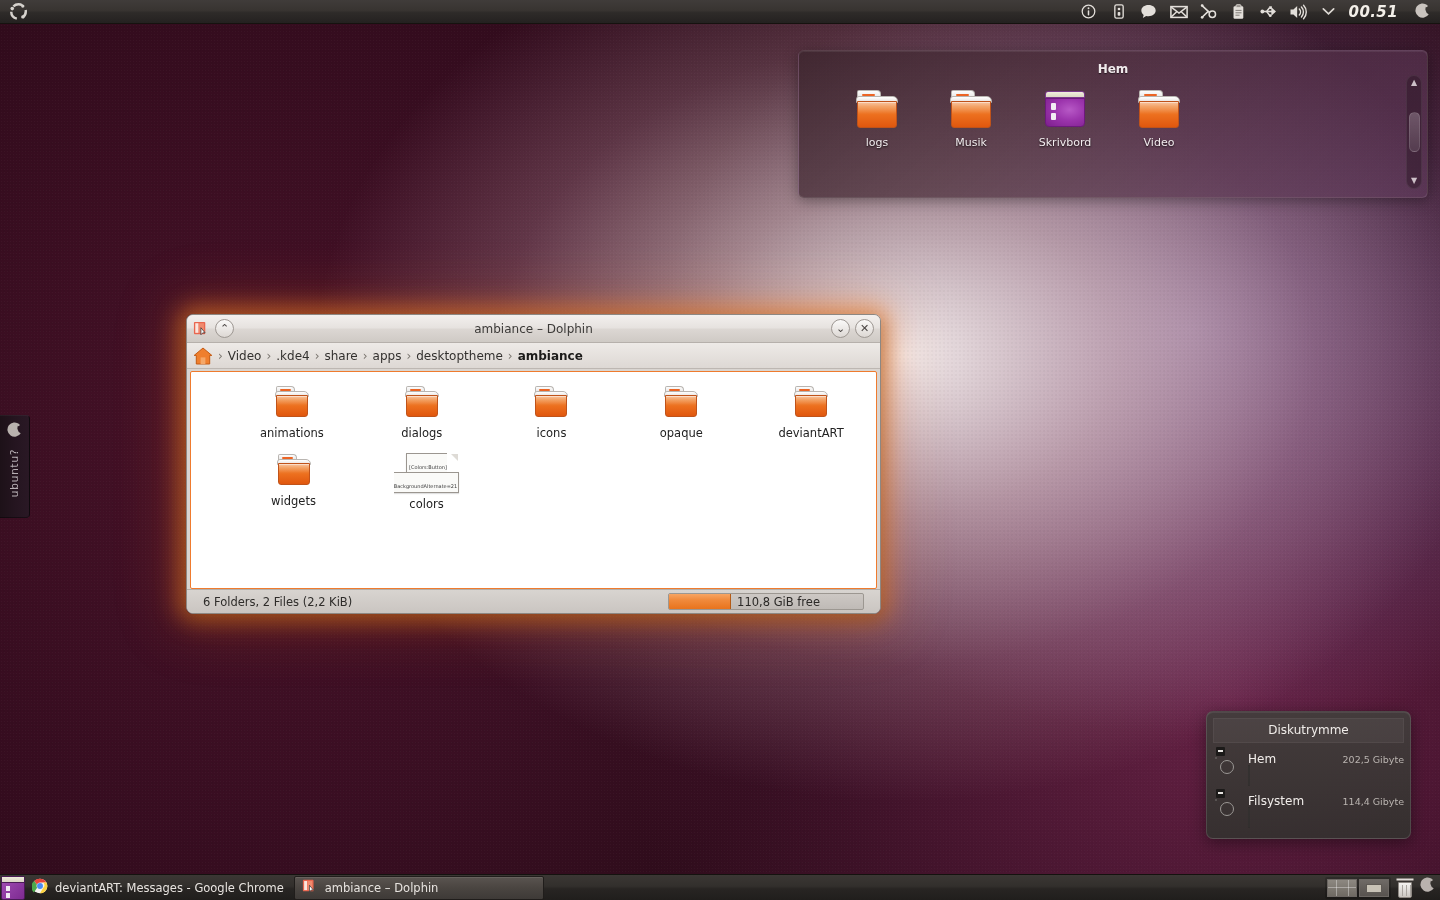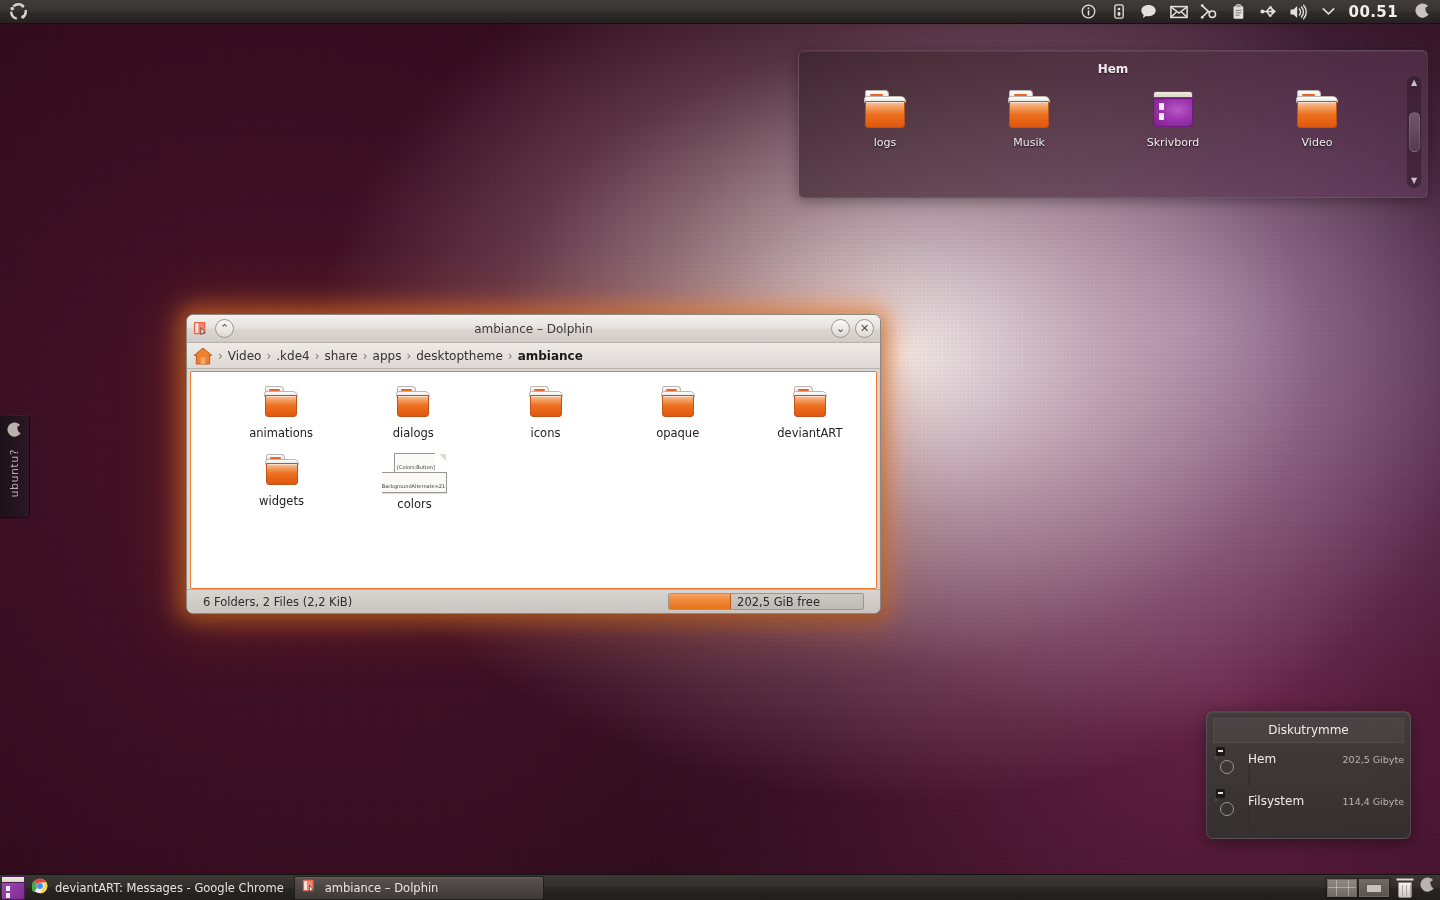--- a/index.html
+++ b/index.html
@@ -37,21 +37,21 @@
   }
   .panel-left { display: flex; align-items: center; padding-left: 4px; }
   .panel-right { margin-left: auto; display: flex; align-items: center; padding-right: 4px; gap: 2px; }
   .tray-btn {
     width: 28px; height: 22px; display: flex; align-items: center; justify-content: center;
     color: #e2ded9;
   }
   .tray-btn svg { display: block; }
   #clock {
     color: #f3efe9; font-size: 15px; font-weight: bold; letter-spacing: .4px;
-    padding: 0 8px 0 4px; font-family: "DejaVu Sans","Liberation Sans",sans-serif;
+    padding: 0 8px 0 4px; font-family: "DejaVu Sans","Liberation Sans",sans-serif; font-style: italic;
   }
 
   
   #left-panel {
     position: absolute; left: 0; top: 415px; width: 30px; height: 103px;
     background: linear-gradient(90deg, #1d1118 0%, #251520 55%, #2a1825 100%);
     border-top: 1px solid rgba(255,255,255,0.05);
     border-right: 1px solid rgba(0,0,0,0.45);
     border-bottom: 1px solid rgba(0,0,0,0.4);
     border-radius: 0 4px 4px 0;
@@ -70,21 +70,21 @@
     background: linear-gradient(135deg, rgba(58,36,44,0.74) 0%, rgba(72,44,56,0.70) 35%, rgba(86,50,76,0.66) 70%, rgba(96,58,92,0.62) 100%);
     border: 1px solid rgba(255,255,255,0.10);
     border-radius: 6px;
     box-shadow: 0 3px 14px rgba(0,0,0,0.35), inset 0 1px 0 rgba(255,255,255,0.07);
     z-index: 20; overflow: hidden;
   }
   #folderview .fv-title {
     text-align:center; color:#f0eaec; font-size:12px; font-weight:bold;
     padding-top:11px; text-shadow: 0 1px 1px rgba(0,0,0,0.55);
   }
-  #folderview .fv-grid { display:flex; padding: 14px 0 0 48px; gap: 84px; margin-left: 8px; }
+  #folderview .fv-grid { display:flex; padding: 14px 0 0 48px; gap: 34px; }
   .fv-item { width: 60px; text-align:center; }
   .fv-item .lbl {
     color:#f2ecee; font-size:11px; margin-top:4px; display:block;
     text-shadow: 0 1px 2px rgba(0,0,0,0.8);
   }
   #fv-scroll {
     position:absolute; right:5px; top:24px; width:16px; height:114px;
     background: rgba(40,20,34,0.45); border:1px solid rgba(255,255,255,0.07);
     border-radius: 8px; display:flex; flex-direction:column; align-items:center;
     justify-content:space-between; padding: 3px 0;
@@ -187,21 +187,21 @@
   }
   #breadcrumbbar .home { width:20px; height:18px; position:relative; margin-right:2px; }
   .crumb { font-size:12px; color:#33312f; padding:1px 2px; }
   .crumb.active { font-weight:bold; color:#1c1b1a; }
   .crumb-sep { font-size:12px; color:#7a756f; padding:0 3px; }
 
   #viewarea {
     flex:1; margin:2px 3px 0 3px; background:#ffffff;
     border:1px solid #ef7b2e; border-radius:2px; position:relative; overflow:hidden;
   }
-  .file-row { display:flex; padding-left:24px; }
+  .file-row { display:flex; padding-left:36px; }
   .file-item { width:133px; text-align:center; padding-top:14px; }
   .file-item .name { font-size:11.5px; color:#222; display:block; margin-top:5px; }
   .textfile {
     width:31px; height:37px; margin:0 auto; background:#fafaf8;
     border:1px solid #9b9690; position:relative; overflow:hidden;
     box-shadow: 0 1px 1px rgba(0,0,0,0.12);
   }
   .textfile .t {
     font-family: "DejaVu Sans","Liberation Sans",sans-serif;
     font-size:5px; line-height:5.6px; color:#3b3b3b; text-align:left;
@@ -525,21 +525,21 @@
           </span>
           <span class="name">colors</span>
         </div>
       </div>
     </div>
 
     <div id="statusbar">
       <span class="stxt">6 Folders, 2 Files (2,2 KiB)</span>
       <span id="diskmeter">
         <span class="fill" style="width: 32%;"></span>
-        <span class="dtxt">202,5 GiB free</span>
+        <span class="dtxt">110,8 GiB free</span>
       </span>
     </div>
    </div>
   </div>
 
   <div id="diskspace">
     <div class="ds-title">Diskutrymme</div>
 
     <div class="ds-row">
       <span class="ds-icon">

